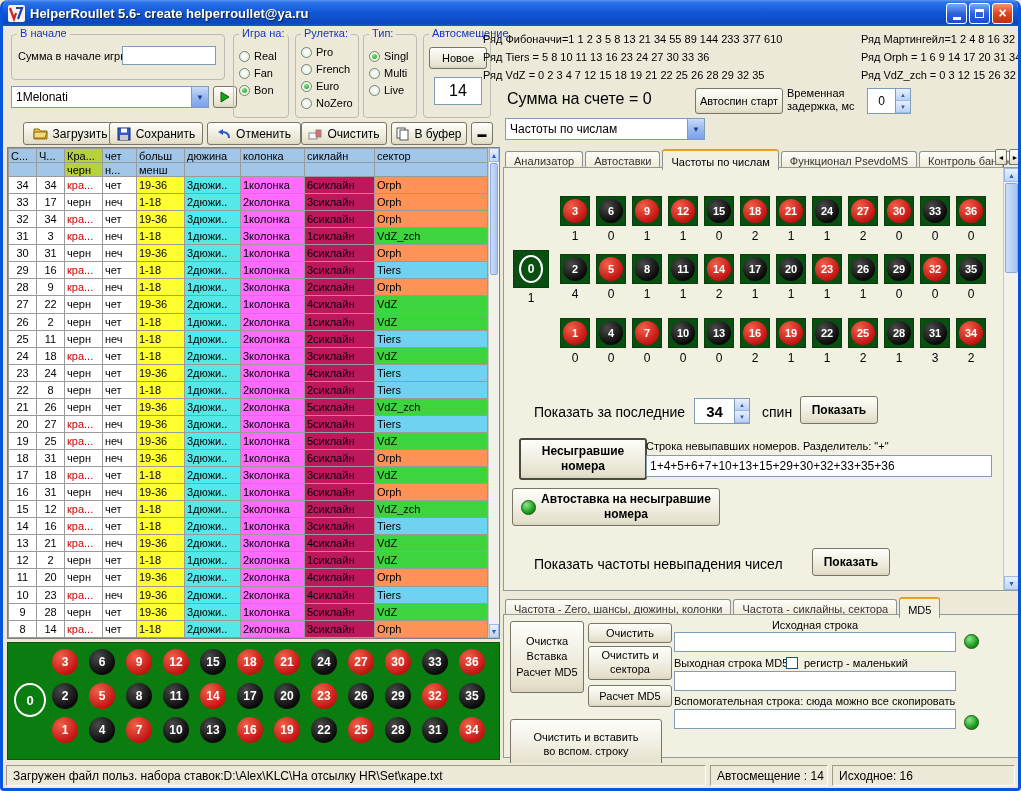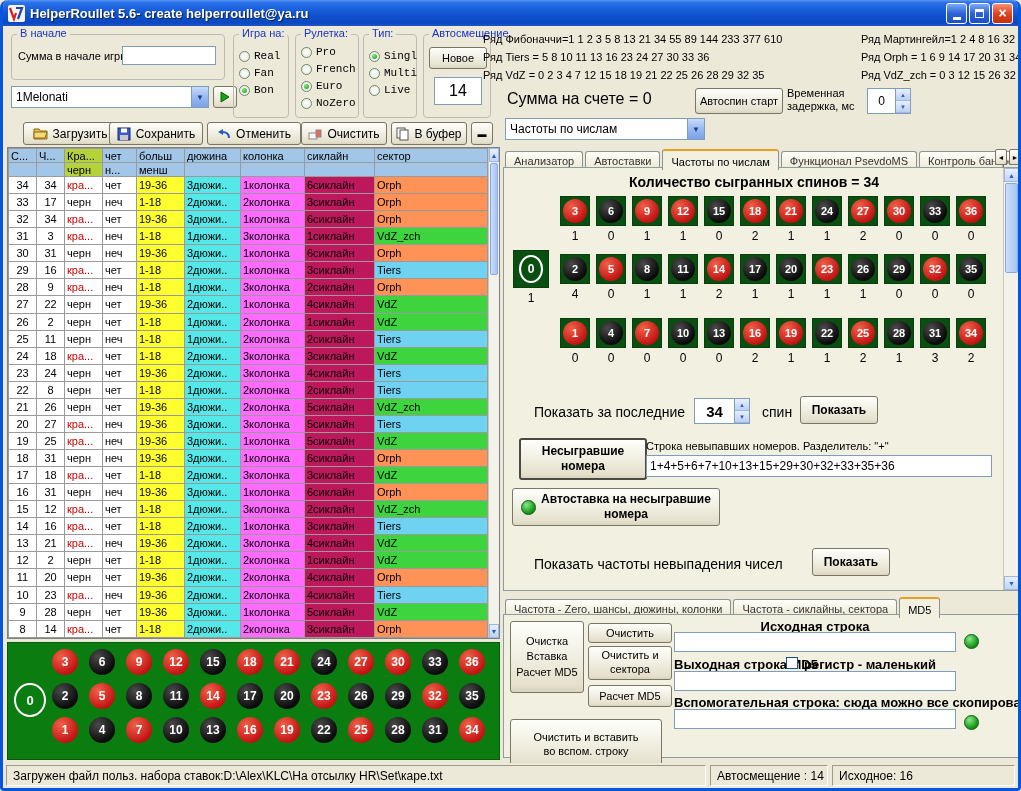--- a/index.html
+++ b/index.html
@@ -32,21 +32,21 @@
     background: linear-gradient(180deg,#FEFEFA,#F2F0E4 45%,#E4E0CC 90%,#D8D4BE);
     border: 1px solid #7A7667; border-radius: 3px; font-size: 12px; color: #000; gap: 5px;
     font-family: "Liberation Sans", sans-serif; cursor: default; }
   .bold { font-weight: bold; }
   .combo { position: absolute; background: #fff; border: 1px solid #7F9DB9; display: flex;
            align-items: center; font-size: 12px; padding-left: 4px; }
   .combo-val { white-space: nowrap; overflow: hidden; }
   .combo-arrow { margin-left: auto; width: 17px; align-self: stretch;
     background: linear-gradient(180deg,#C8DCFC,#99B9F0 50%,#7AA0E8); border-left: 1px solid #7F9DB9;
     display: flex; align-items: center; justify-content: center; color: #1C3C8C; font-size: 8px; }
-  .radios { position: absolute; left: 5px; top: 10px; right: 2px; font-family: Liberation Mono, monospace; }
+  .radios { position: absolute; left: 5px; top: 10px; right: 2px; }
   .radio-row { display: flex; align-items: center; gap: 4px; margin-top: 5px; font-size: 11px; }
   .radio { width: 11px; height: 11px; border-radius: 50%; border: 1px solid #6A8A6A;
            background: radial-gradient(#fff,#E6E6DE); position: relative; flex: 0 0 11px; }
   .radio.on::after { content: ""; position: absolute; inset: 2px; border-radius: 50%;
            background: radial-gradient(circle at 35% 30%,#7CE87C,#1A9A1A); }
   .valbox { position: absolute; background: #fff; border: 1px solid #7F9DB9; text-align: center; font-size: 16px; }
   .spinbox { position: absolute; background: #fff; border: 1px solid #7F9DB9; display: flex; }
   .spin-val { flex: 1; text-align: center; font-weight: bold; font-size: 15px; display: flex;
               align-items: center; justify-content: center; }
   .spin-arrows { width: 15px; display: flex; flex-direction: column; border-left: 1px solid #7F9DB9; }
@@ -134,21 +134,21 @@
   .mlab { position: absolute; left: 142px; top: 272px; font-size: 11px; }
   .autobet { left: 8px; top: 320px; width: 208px; height: 38px; font-weight: bold; font-size: 12px;
              justify-content: flex-start; padding: 0 8px; }
   .abtxt { flex: 1; text-align: center; line-height: 1.25; }
   .fml { position: absolute; left: 30px; top: 388px; font-size: 14px; }
   
   .md5 { position: absolute; left: 500px; top: 614px; width: 517px; height: 144px;
          background: #F2F0E1; border: 1px solid #919B9C; }
   .bigb { left: 6px; top: 6px; width: 74px; height: 72px; flex-direction: column; font-size: 11px;
           line-height: 1.4; gap: 0; }
-  .mdl { position: absolute; font-size: 13px; white-space: nowrap; font-weight: bold; }
+  .mdl { position: absolute; font-size: 11px; white-space: nowrap; }
   
   .statusbar { position: absolute; left: 0; right: 0; bottom: 0; height: 25px; background: #ECE9D8;
     display: flex; gap: 4px; padding: 2px 3px; font-size: 12px; }
   .scell { border: 1px solid; border-color: #9D9A87 #FFFFFF #FFFFFF #9D9A87; display: flex;
     align-items: center; padding: 0 6px; white-space: nowrap; overflow: hidden; }
 </style>
 </head>
 <body>
 
 <div class="window">
@@ -712,21 +712,20 @@
       <div class="tab active">Частоты по числам</div>
       <div class="tab">Функционал PsevdoMS</div>
       <div class="tab">Контроль банкрол</div>
     </div>
   <div class="tab-arrows" style="left:992px;top:149px">
     <span class="arrbtn">◄</span>
     <span class="arrbtn">►</span>
   </div>
 
   <div class="panel">
-    <div class="freq-title">Количество сыгранных спинов = 34</div>
     <div class="freq-area">
       <div class="zero-cell">
         <div class="ztile">
             <div class="zring">0</div>
           </div>
         <div class="cnt">1</div>
       </div>
       <div id="freq-rows">
           <div class="freq-row">
             <div class="fcell">

